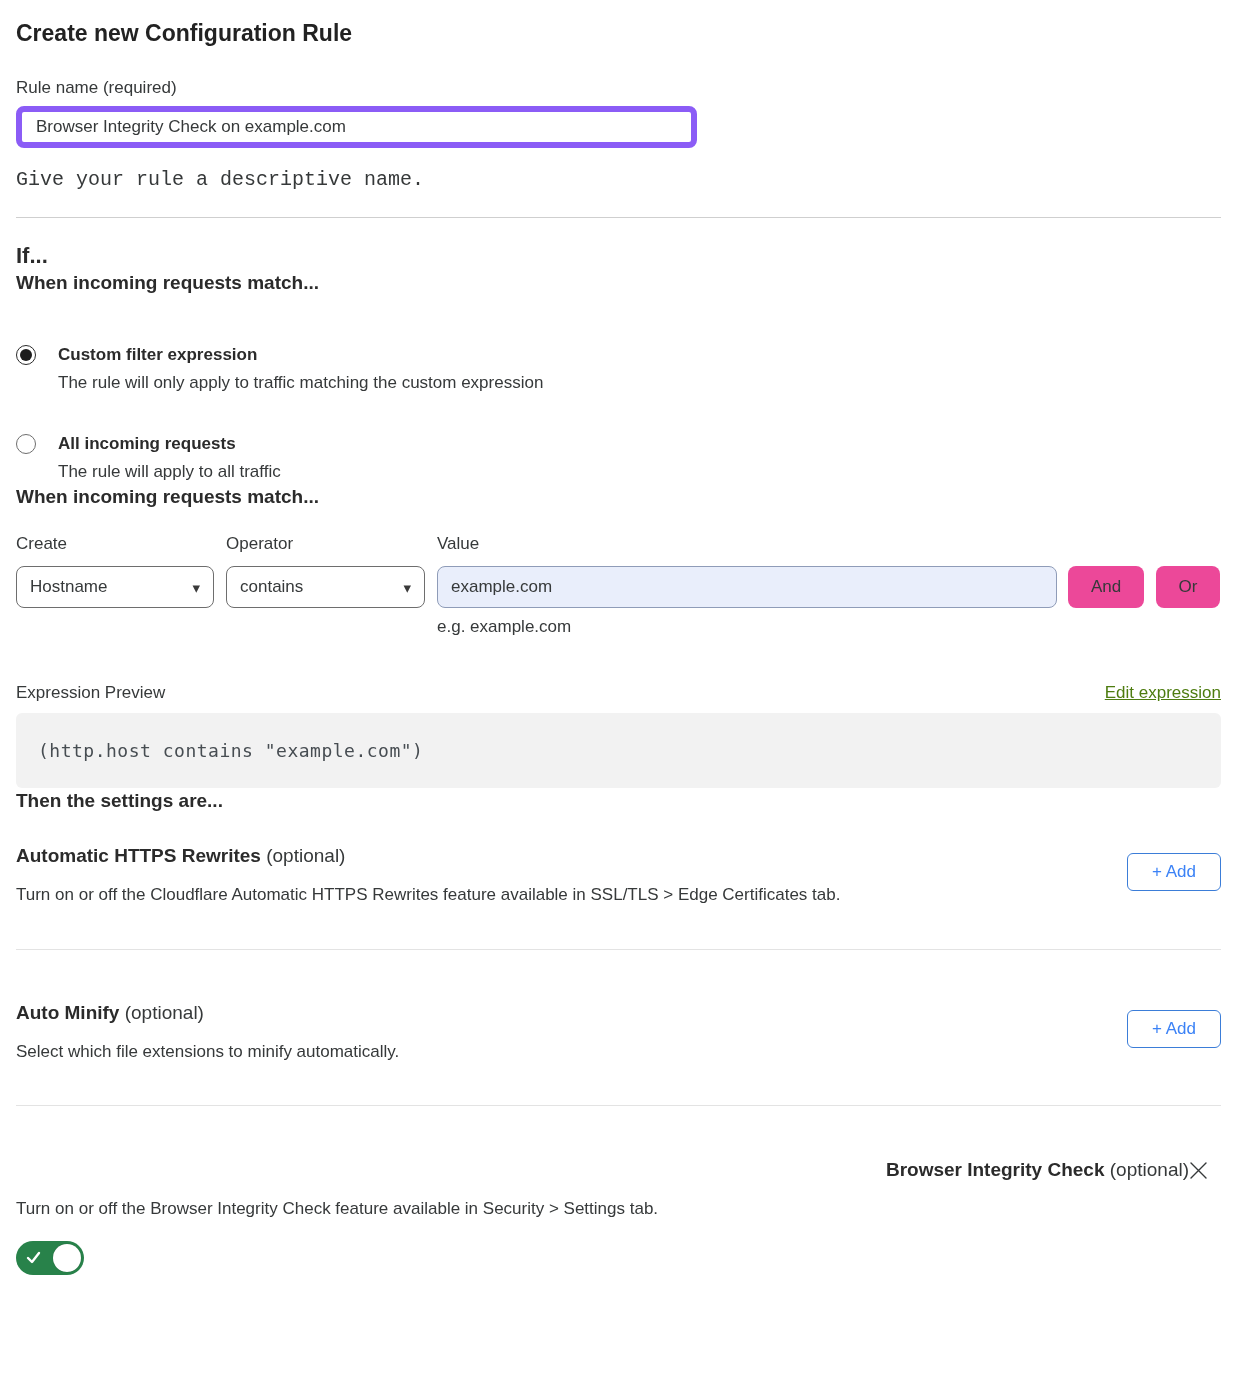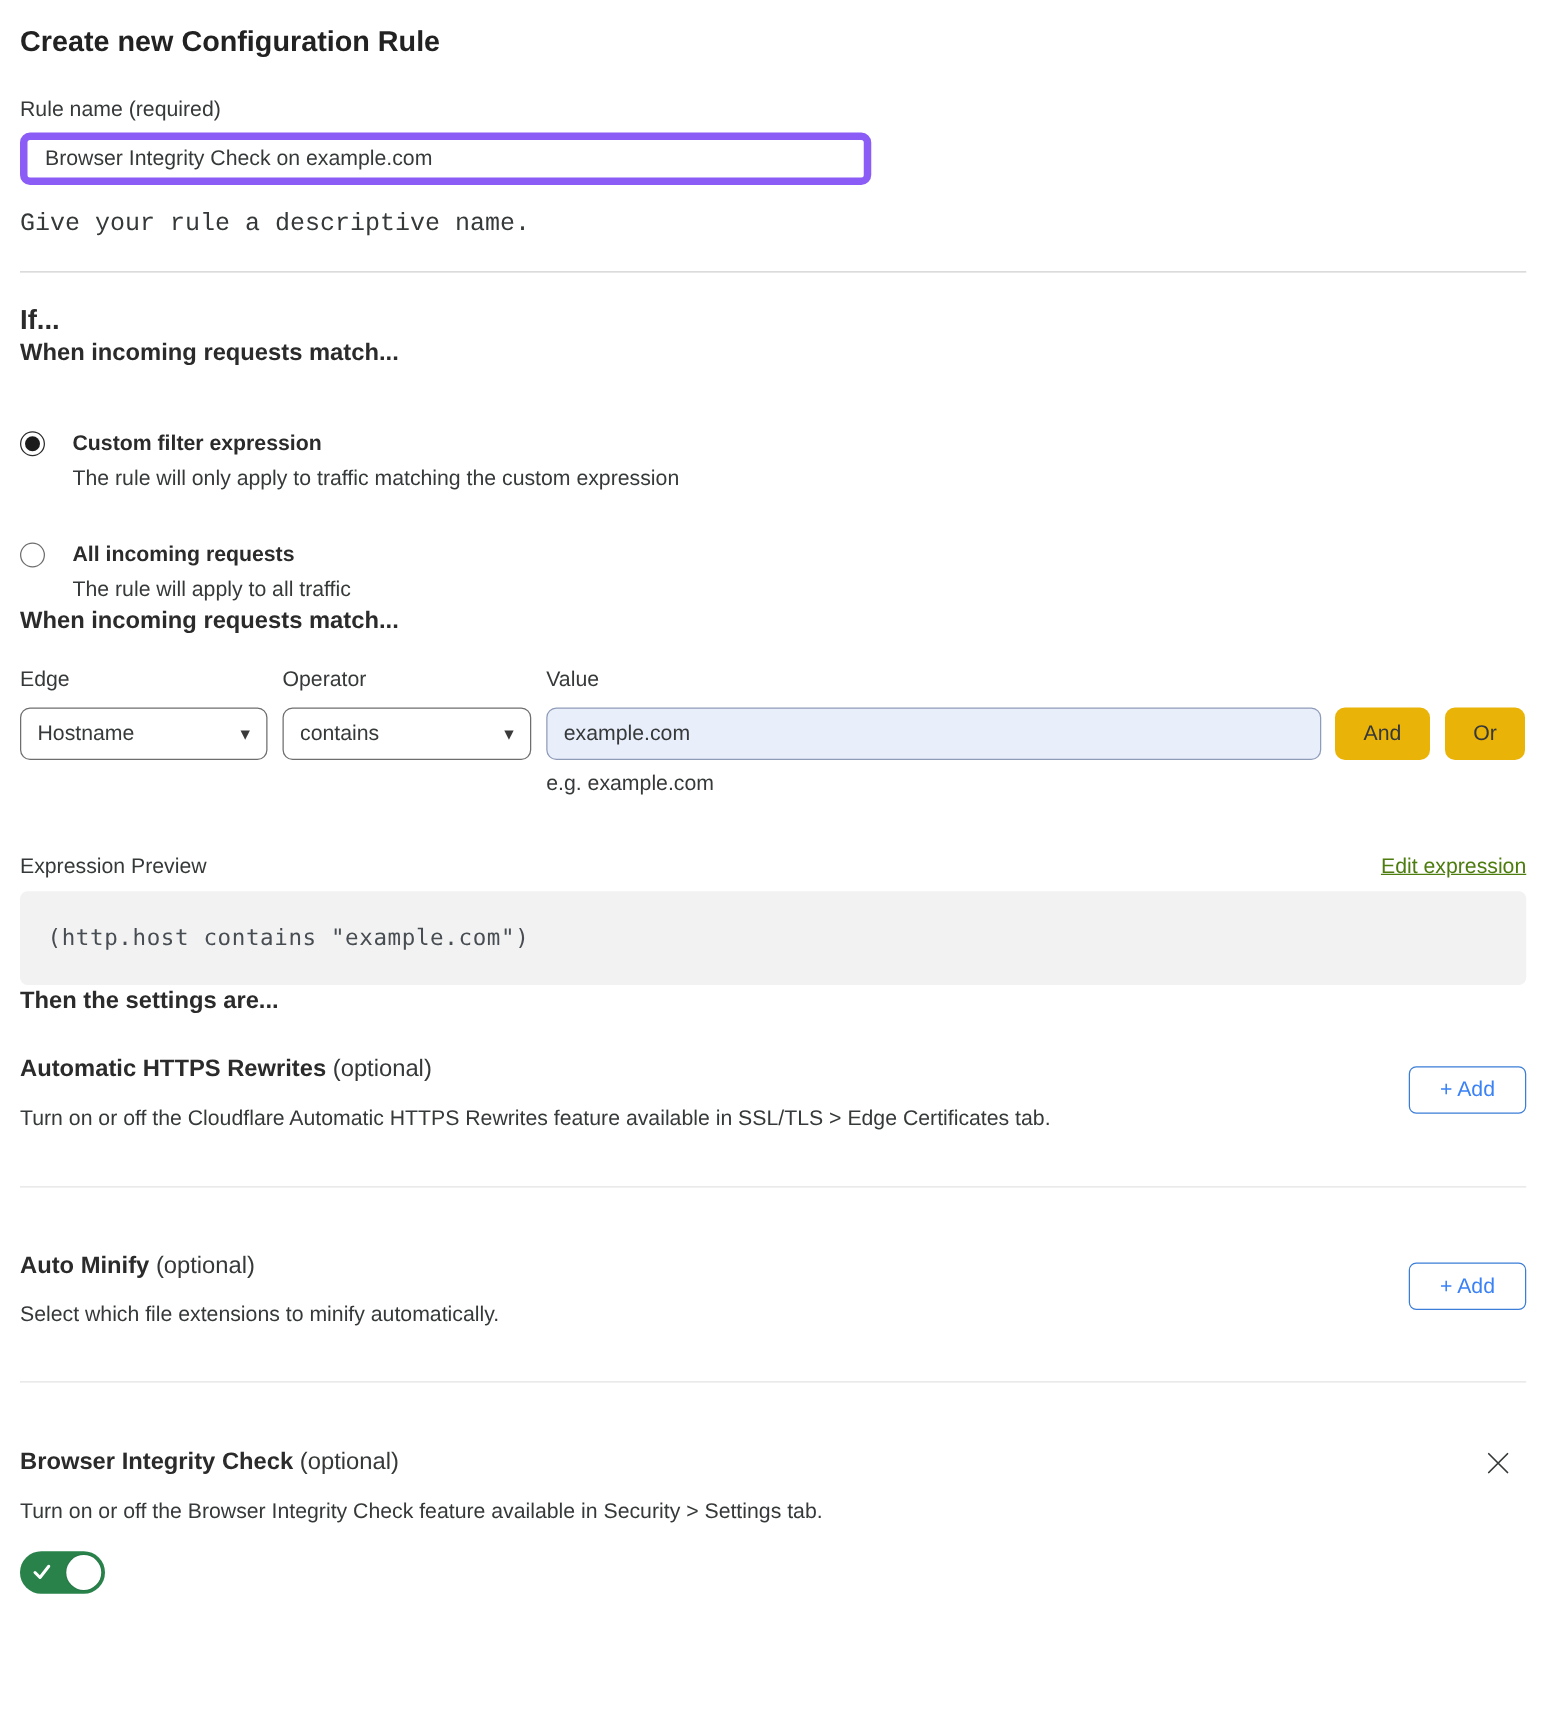--- a/index.html
+++ b/index.html
@@ -56,21 +56,21 @@
     background:#fff; display:flex; align-items:center; justify-content:space-between;
     padding:0 13px; font-size:17px; cursor:pointer;
   }
   .caret { font-size:15px; color:#3a3a3a; line-height:1; }
   .value-input {
     display:block; width:100%; height:42px; border:1px solid #8f9cb8; border-radius:8px;
     background:#e9eefb; padding:0 13px; font-size:17px; color:#36393a; font-family:inherit;
   }
   .hint { margin-top:7px; font-size:17px; line-height:24px; }
   .gray-btn {
-    margin-top:35px; height:42px; border:none; border-radius:8px; background:#eab308;
+    margin-top:35px; height:42px; border:none; border-radius:8px; background:#ec4899;
     color:#36393a; font-size:17px; font-family:inherit; cursor:pointer;
   }
   .and-btn { width:76px; margin-right:12px; }
   .or-btn  { width:64px; }
 
   .preview-row { margin-top:41px; display:flex; justify-content:space-between; align-items:baseline; }
   .preview-label { font-size:17px; line-height:26px; }
   .edit-link { font-size:17px; line-height:26px; color:#4d7c0f; text-decoration:underline; cursor:pointer; }
 
   .code-block {
@@ -88,21 +88,21 @@
   .div-2 { margin-top:40px; }
   .setting-title { font-size:19px; line-height:28px; }
   .setting-title .t-bold { font-weight:700; color:#2b2b2b; }
   .setting-title .t-opt  { font-weight:400; color:#36393a; }
   .setting-desc { margin-top:12px; font-size:17px; line-height:26px; }
   .add-btn {
     position:absolute; top:11px; right:0; width:94px; height:38px;
     border:1px solid #3b7dd8; border-radius:6px; background:#fff; color:#3b82f6;
     font-size:17px; font-family:inherit; cursor:pointer;
   }
-  .setting-head { display:flex; justify-content:space-between; align-items:flex-start; }
+  .setting-head { display:flex; justify-content:flex-end; align-items:flex-start;margin-left:15px; }
   .close-btn {
     background:none; border:none; padding:0; margin:5px 13px 0 0; cursor:pointer; line-height:0;
   }
 
   .toggle {
     margin-top:19px; width:68px; height:34px; border-radius:17px;
     background:#c5c5c5; position:relative; cursor:pointer; border:none; padding:0; display:block;
   }
   .toggle.on { background:#28824a; }
   .toggle .check { position:absolute; left:10px; top:9px; display:none; line-height:0; }
@@ -141,21 +141,21 @@
     <div>
       <div class="radio-label">All incoming requests</div>
       <div class="radio-desc">The rule will apply to all traffic</div>
     </div>
   </div>
 
   <h3 class="sub-heading mt-match2">When incoming requests match...</h3>
 
   <div class="builder-row">
     <div class="col-field">
-      <div class="col-label">Edge</div>
+      <div class="col-label">Create</div>
       <div class="select-box">
         <span>Hostname</span>
         <span class="caret">▾</span>
       </div>
     </div>
     <div class="col-operator">
       <div class="col-label">Operator</div>
       <div class="select-box">
         <span>contains</span>
         <span class="caret">▾</span>

